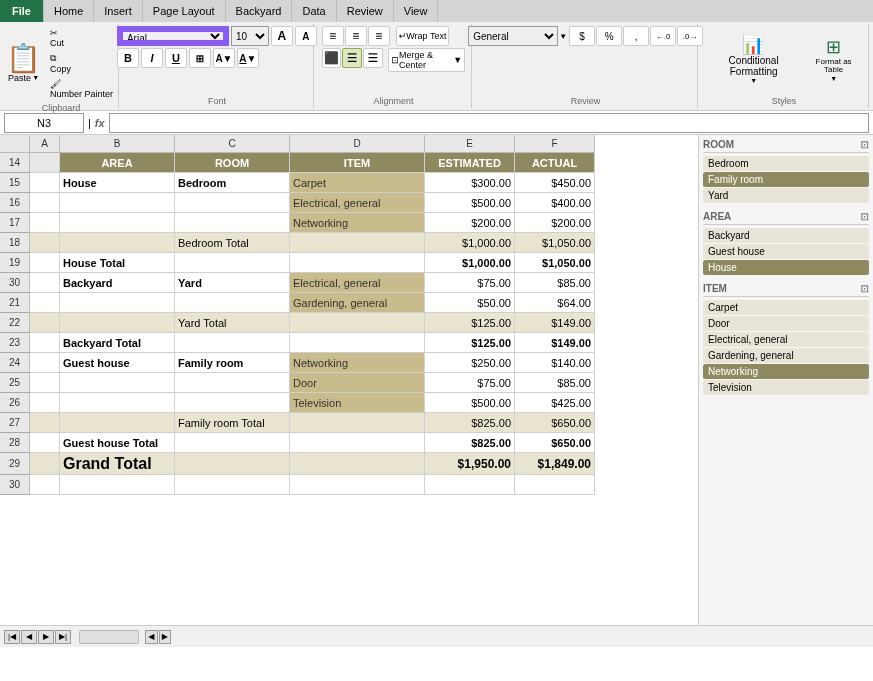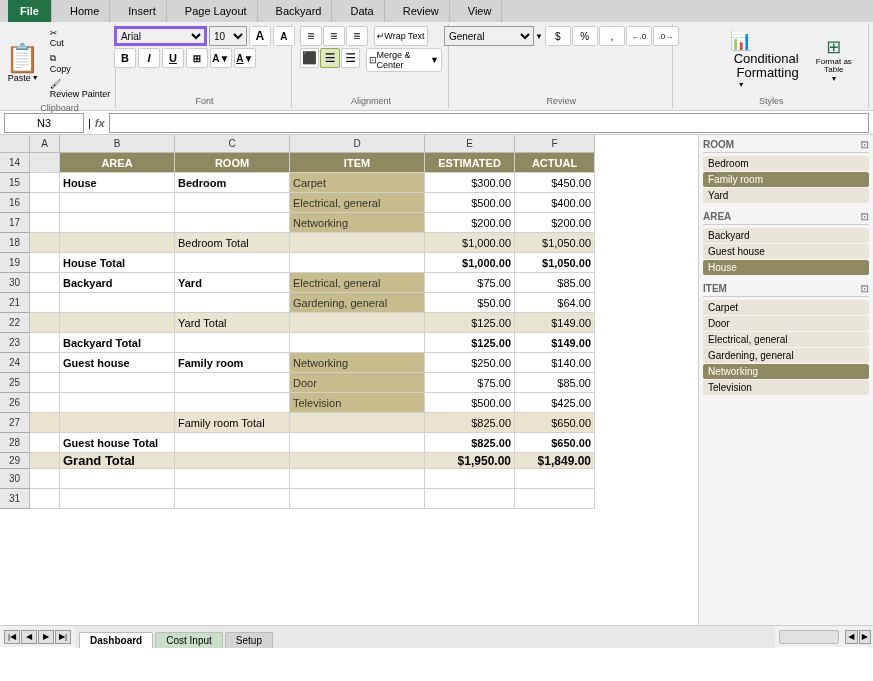--- a/index.html
+++ b/index.html
@@ -1,31 +1,31 @@
 <!DOCTYPE html>
 <html><head>
   <meta charset="utf-8">
   <style>
     * { box-sizing: border-box; margin: 0; padding: 0; }
     body { font-family: Arial, sans-serif; font-size: 11px; background: #fff; width: 873px; height: 681px; overflow: hidden; }
 
     
     .ribbon { background: #f0f0f0; border-bottom: 1px solid #ccc; }
     .ribbon-tabs { display: flex; background: #d4d4d4; height: 22px; }
-    .ribbon-tab { padding: 3px 10px; font-size: 11px; cursor: pointer; border-right: 1px solid #bbb; display: flex; align-items: center; margin-left: 8px; }
+    .ribbon-tab { padding: 3px 10px; font-size: 11px; cursor: pointer; border-right: 1px solid #bbb; display: flex; align-items: center; }
     .ribbon-tab.file { background: #217346; color: white; font-weight: bold; padding: 3px 12px; }
 
     .ribbon-content { display: flex; align-items: stretch; padding: 2px 4px; height: 88px; gap: 2px; }
     .ribbon-group { display: flex; flex-direction: column; align-items: center; border-right: 1px solid #ccc; padding: 2px 6px; min-width: 60px; }
     .ribbon-group-label { font-size: 9px; color: #666; margin-top: auto; padding-top: 2px; text-align: center; }
     .ribbon-group-content { display: flex; flex: 1; align-items: center; gap: 2px; }
 
     .ribbon-btn-small { display: flex; flex-direction: column; justify-content: flex-start; padding: 1px 4px; cursor: pointer; border: 1px solid transparent; border-radius: 2px; font-size: 9px; white-space: nowrap; }
     .font-row { display: flex; align-items: center; gap: 2px; }
-    .font-select { width: 93px; height: 20px; font-size: 10px; border: 3px solid #8b5cf6; }
+    .font-select { width: 112px; height: 20px; font-size: 10px; border: 6px solid #8b5cf6; }
     .font-size-select { width: 38px; height: 20px; font-size: 10px; border: 1px solid #999; }
     .format-btn { width: 22px; height: 20px; font-size: 11px; font-weight: bold; border: 1px solid #ccc; background: #fff; cursor: pointer; border-radius: 2px; display: flex; align-items: center; justify-content: center; }
     .format-btn.bold { font-weight: bold; }
     .format-btn.italic { font-style: italic; }
     .format-btn.underline { text-decoration: underline; }
     .align-row { display: flex; gap: 1px; }
     .align-btn { width: 22px; height: 20px; border: 1px solid #ccc; background: #fff; cursor: pointer; border-radius: 2px; display: flex; align-items: center; justify-content: center; font-size: 12px; }
     .align-btn.active { background: #dde8c0; border-color: #8faa4c; }
     .number-row { display: flex; gap: 1px; align-items: center; }
     .number-select { width: 90px; height: 20px; font-size: 10px; border: 1px solid #999; }
@@ -105,21 +105,21 @@
 
     <div class="ribbon-group">
       <div class="ribbon-group-content">
         <div class="paste-area">
           <div class="paste-icon">📋</div>
           <div style="font-size:9px;display:flex;align-items:center;gap:1px">Paste <span style="font-size:7px">▼</span></div>
         </div>
         <div style="display:flex;flex-direction:column;gap:1px">
           <div class="ribbon-btn-small">✂ <span>Cut</span></div>
           <div class="ribbon-btn-small">⧉ <span>Copy</span></div>
-          <div class="ribbon-btn-small">🖌 <span>Review Painter</span></div>
+          <div class="ribbon-btn-small">🖌 <span>Number Painter</span></div>
         </div>
       </div>
       <div class="ribbon-group-label">Clipboard</div>
     </div>
 
     <div class="ribbon-group" style="min-width:160px">
       <div class="ribbon-group-content" style="flex-direction:column;align-items:flex-start;">
         <div class="font-row">
           <select class="font-select">
             <option>Arial</option>
@@ -182,21 +182,21 @@
           <button class="number-btn" style="font-size:8px">.0→</button>
         </div>
       </div>
       <div class="ribbon-group-label">Review</div>
     </div>
 
     <div class="ribbon-group" style="min-width:110px">
       <div class="ribbon-group-content" style="gap:4px;">
         <div class="style-btn-large">
           <div style="font-size:18px;line-height:1.1">📊</div>
-          <div style="font-size:13px;text-align:right;line-height:1.1">Conditional Formatting</div>
+          <div style="font-size:10px;text-align:center;line-height:1.1">Conditional Formatting</div>
           <div style="font-size:7px">▼</div>
         </div>
         <div class="style-btn-large">
           <div style="font-size:18px;line-height:1.1;color:#217346">⊞</div>
           <div style="font-size:8px;text-align:center;line-height:1.1">Format as Table</div>
           <div style="font-size:7px">▼</div>
         </div>
       </div>
       <div class="ribbon-group-label">Styles</div>
     </div>
@@ -370,49 +370,40 @@
       <div class="grid-row">
         <div class="row-header">28</div>
         <div class="cell" style="width:30px"></div>
         <div class="cell col-b bold">Guest house Total</div>
         <div class="cell col-c"></div>
         <div class="cell col-d"></div>
         <div class="cell col-e right bold">$825.00</div>
         <div class="cell col-f right bold">$650.00</div>
       </div>
 
-      <div class="grid-row" style="height:16px">
+      <div class="grid-row" style="height:22px">
         <div class="row-header">29</div>
         <div class="cell" style="width:30px;background:#e8e4d0"></div>
-        <div class="cell col-b cell-grand-total" style="background:#e8e4d0;font-size:13px;font-weight:bold">Grand Total</div>
+        <div class="cell col-b cell-grand-total" style="background:#e8e4d0;font-size:16px;font-weight:bold">Grand Total</div>
         <div class="cell col-c cell-grand-total" style="background:#e8e4d0"></div>
         <div class="cell col-d cell-grand-total" style="background:#e8e4d0"></div>
         <div class="cell col-e right cell-grand-total" style="background:#e8e4d0;font-size:12px">$1,950.00</div>
         <div class="cell col-f right cell-grand-total" style="background:#e8e4d0;font-size:12px">$1,849.00</div>
       </div>
 
       <div class="grid-row">
         <div class="row-header">30</div>
         <div class="cell" style="width:30px"></div>
         <div class="cell col-b"></div>
         <div class="cell col-c"></div>
         <div class="cell col-d"></div>
         <div class="cell col-e"></div>
         <div class="cell col-f"></div>
       </div>
 
-      <div class="grid-row">
-        <div class="row-header">31</div>
-        <div class="cell" style="width:30px"></div>
-        <div class="cell col-b"></div>
-        <div class="cell col-c"></div>
-        <div class="cell col-d"></div>
-        <div class="cell col-e"></div>
-        <div class="cell col-f"></div>
-      </div>
 
     </div>
   </div>
 
   <div class="sidebar-panel">
 
     <div class="sidebar-section">
       <div class="sidebar-header">
         <span>ROOM</span>
         <span class="sidebar-filter-btn">⊡</span>
@@ -448,23 +439,18 @@
   </div>
 </div>
 
 <div class="bottom-bar">
   <div class="tab-nav-btns">
     <div class="tab-nav-btn">|◀</div>
     <div class="tab-nav-btn">◀</div>
     <div class="tab-nav-btn">▶</div>
     <div class="tab-nav-btn">▶|</div>
   </div>
-  <div class="tab-bar" style="height:22px;flex:1;border-top:none;padding-left:4px">
-    <div class="sheet-tab active">Dashboard</div>
-    <div class="sheet-tab green">Cost Input</div>
-    <div class="sheet-tab">Setup</div>
-  </div>
   <div class="scrollbar-h" style="width:60px;flex:none"></div>
   <div style="width:30px;display:flex;gap:1px;padding:0 2px">
     <div class="tab-nav-btn">◀</div>
     <div class="tab-nav-btn">▶</div>
   </div>
 </div>
 
 </body></html>

